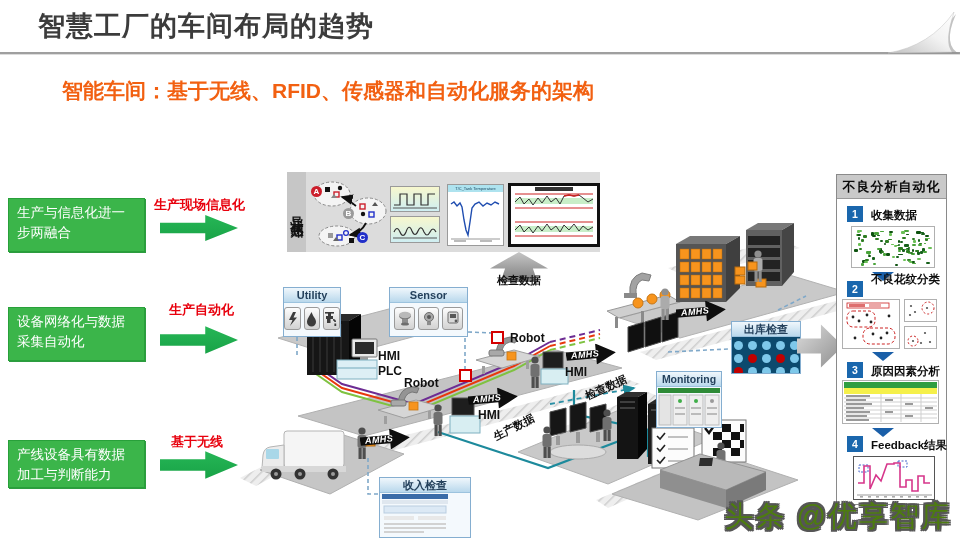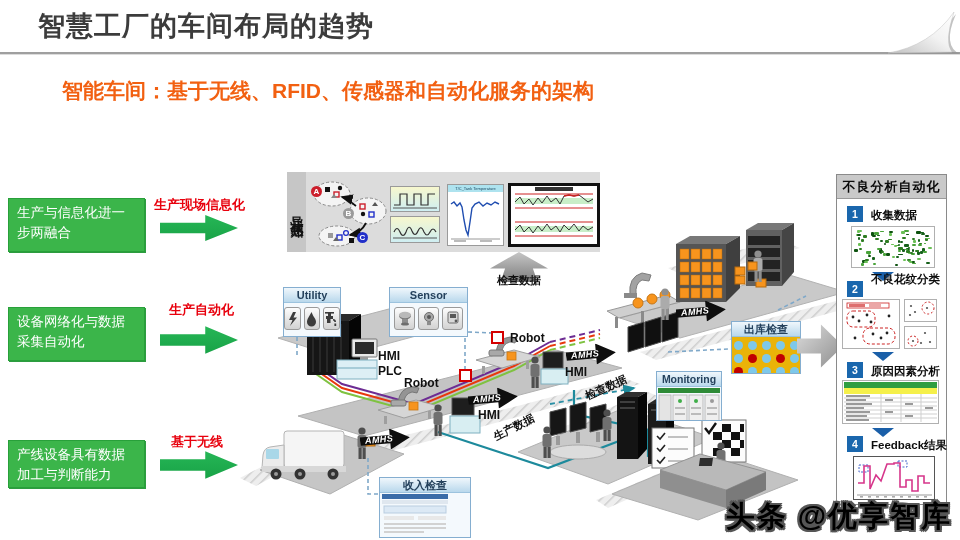--- a/index.html
+++ b/index.html
@@ -28,21 +28,21 @@
 .bigRArrow{background:linear-gradient(135deg,#e2e2e2,#888);clip-path:polygon(0 36%,52% 36%,52% 10%,100% 50%,52% 90%,52% 64%,0 64%)}
 .rpanel{background:#fff;border:1px solid #8a8a8a}
 .rpanel .phdr{height:24px;background:#c9c9c9;border-bottom:1px solid #9a9a9a;font-size:13px;font-weight:700;color:#0a0a0a;text-align:center;line-height:24px;letter-spacing:1px}
 .stepnum{width:16px;height:16px;background:#1a67ad;color:#fff;font-size:10.5px;font-weight:700;text-align:center;line-height:16px}
 .steplabel{font-size:11.5px;font-weight:700;color:#0d0d0d;white-space:nowrap}
 .imgbox{background:#fff;border:1px solid #b0b0b0;overflow:hidden}
 .sep{width:0;height:0;border-left:11px solid transparent;border-right:11px solid transparent;border-top:9px solid #1a5fa8}
 .dotrow{display:flex;gap:5px;justify-content:center;margin-top:4px}
 .dot{width:9px;height:9px;border-radius:50%}
 .gdot{position:absolute;border-radius:1px}
-.watermark{font-size:29px;font-weight:700;color:#000000;letter-spacing:2px;white-space:nowrap;
+.watermark{font-size:29px;font-weight:400;color:#4d7c0f;letter-spacing:2px;white-space:nowrap;
  text-shadow:-2px -2px 0 #565656,2px -2px 0 #565656,-2px 2px 0 #565656,2px 2px 0 #565656,-2px 0 0 #565656,2px 0 0 #565656,0 -2px 0 #565656,0 2px 0 #565656}
 .minittl{font-size:4px;color:#1c4a63;text-align:center;line-height:7px;overflow:hidden;white-space:nowrap}
 </style>
 </head>
 <body>
 
 <div class="abs panelbg" style="left:287px;top:172px;width:313px;height:80px"></div>
 <div class="abs vstrip" style="left:287px;top:172px;width:19px;height:80px">异状感知</div>
 
 <svg class="abs" style="left:0;top:0" width="960" height="540" viewBox="0 0 960 540">
@@ -448,41 +448,41 @@
 <div class="abs amhs" style="left:676px;top:301px;width:50px;height:21px">
     <span>AMHS</span>
   </div>
 
 <div class="abs redsq" style="left:459px;top:369px;width:13px;height:13px"></div>
 <div class="abs redsq" style="left:491px;top:331px;width:13px;height:13px"></div>
 
 <div class="abs dlabel rot" style="left:492px;top:420px;font-size:11px;transform:rotate(-27deg)">生产数据</div>
 <div class="abs dlabel rot" style="left:584px;top:380px;font-size:11px;transform:rotate(-24deg)">检查数据</div>
 
-<div class="abs bluebox" style="left:656px;top:371px;width:66px;height:50px">
+<div class="abs bluebox" style="left:656px;top:371px;width:66px;height:57px">
   <div class="hdr" style="font-size:10.5px">Monitoring</div>
   <svg width="64" height="40">
     <rect x="1" y="1" width="62" height="5" fill="#2e8b37"></rect>
     <rect x="2" y="8" width="12" height="30" fill="#e4e4e4" stroke="#bbb"></rect>
     <rect x="16" y="8" width="14" height="30" fill="#efefef" stroke="#bbb"></rect>
     <rect x="32" y="8" width="14" height="30" fill="#efefef" stroke="#bbb"></rect>
     <rect x="48" y="8" width="14" height="30" fill="#efefef" stroke="#bbb"></rect>
     <circle cx="23" cy="14" r="2" fill="#3fae49"></circle>
       <circle cx="39" cy="14" r="2" fill="#3fae49"></circle>
       <circle cx="55" cy="14" r="2" fill="#9a9a9a"></circle>
     <rect x="18" y="20" width="10" height="2" fill="#bbb"></rect>
       <rect x="34" y="20" width="10" height="2" fill="#bbb"></rect>
       <rect x="50" y="20" width="10" height="2" fill="#bbb"></rect>
     <rect x="18" y="26" width="10" height="2" fill="#bbb"></rect>
       <rect x="34" y="26" width="10" height="2" fill="#bbb"></rect>
       <rect x="50" y="26" width="10" height="2" fill="#bbb"></rect>
   </svg>
 </div>
 
-<div class="abs bluebox" style="left:731px;top:321px;width:70px;height:53px;background:#eab308">
+<div class="abs bluebox" style="left:731px;top:321px;width:70px;height:53px;background:#0c4a6e">
   <div class="hdr">出库检查</div>
   <div>
       <div class="dotrow">
         <span class="dot" style="background: rgb(126, 200, 234);"></span>
         <span class="dot" style="background: rgb(126, 200, 234);"></span>
         <span class="dot" style="background: rgb(126, 200, 234);"></span>
         <span class="dot" style="background: rgb(126, 200, 234);"></span>
         <span class="dot" style="background: rgb(126, 200, 234);"></span>
       </div>
       <div class="dotrow">

